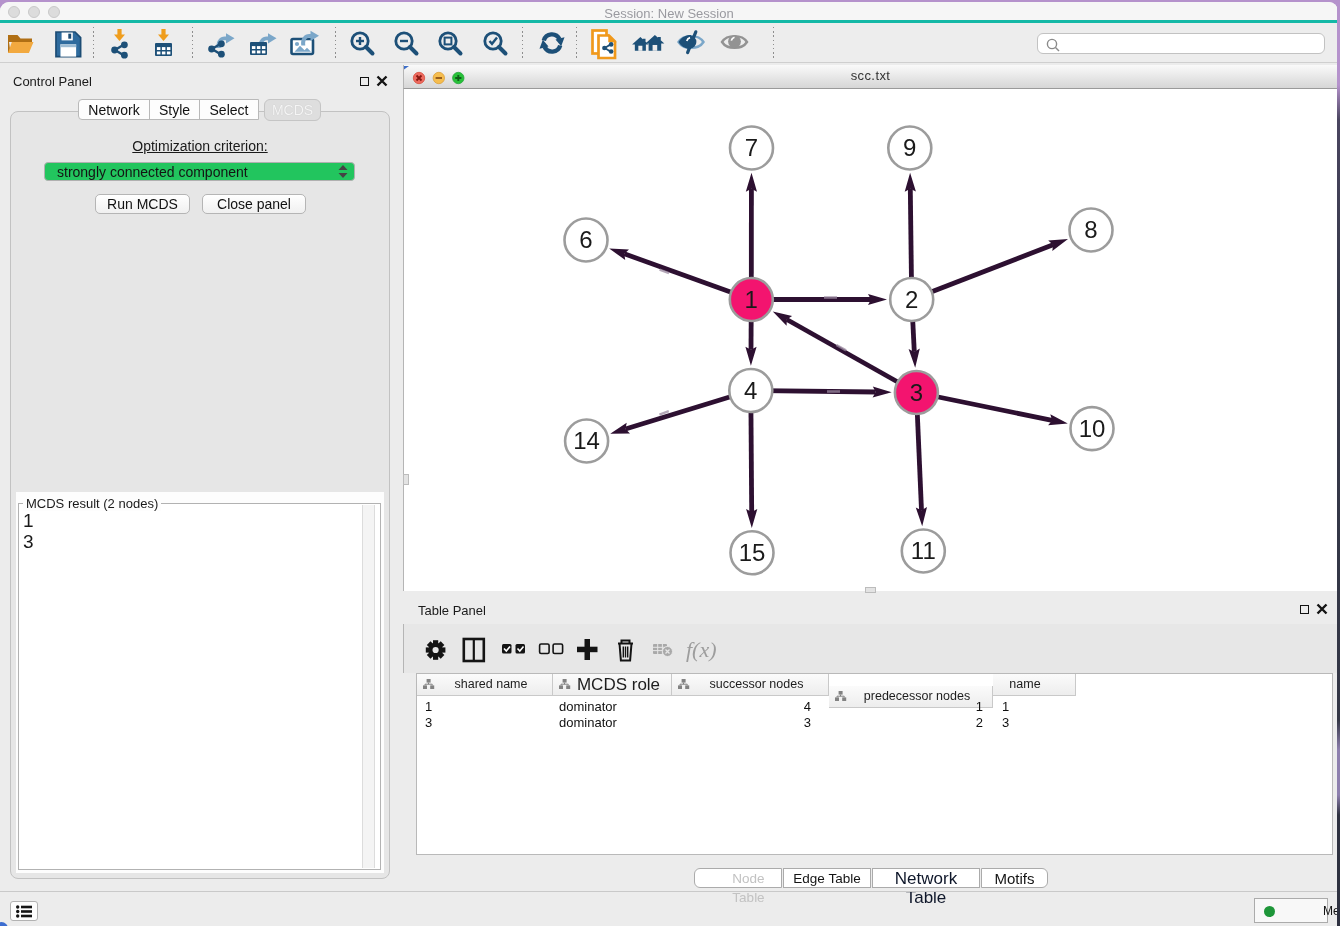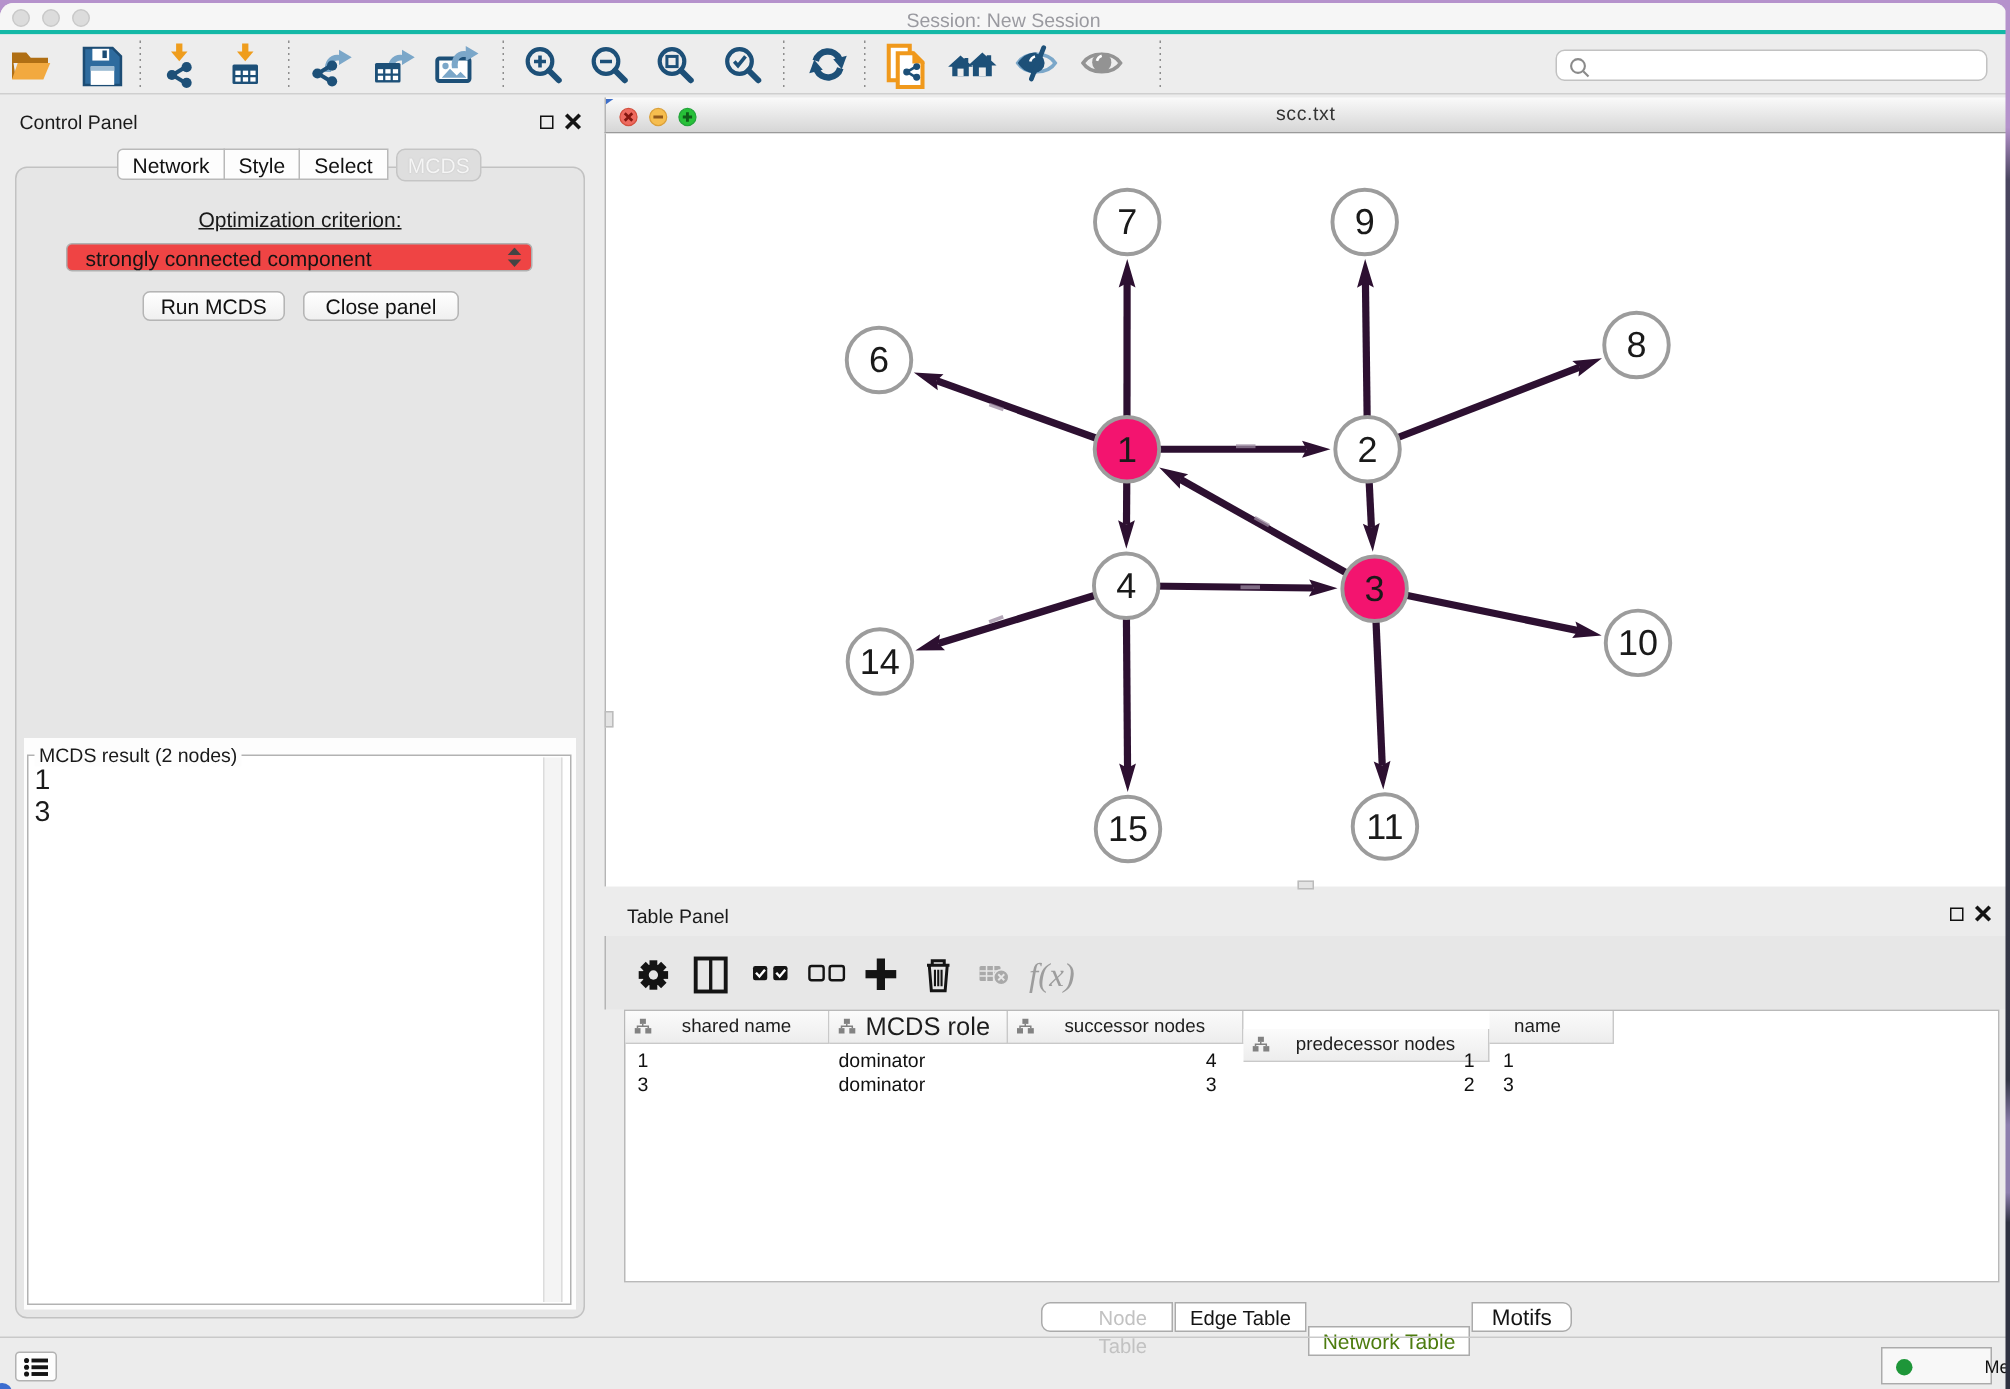--- a/index.html
+++ b/index.html
@@ -192,21 +192,21 @@
     </svg>
 <div class="abs" style="left:10px;top:109px;width:380px;height:768px;background:#e6e6e6;border:1px solid #c2c2c2;border-radius:8px;"></div>
 <div class="abs" style="left:78px;top:97px;width:181px;height:21px;background:#fdfdfd;border:1px solid #b9b9b9;border-radius:4px 0 0 4px;"></div>
 <div class="abs" style="left:149px;top:97px;width:1px;height:21px;background:#b9b9b9;"></div>
 <div class="abs" style="left:199px;top:97px;width:1px;height:21px;background:#b9b9b9;"></div>
 <div class="abs" style="left:78px;top:100px;width:72px;height:16px;text-align:center;font-size:14px;color:#111;">Network</div>
 <div class="abs" style="left:149px;top:100px;width:51px;height:16px;text-align:center;font-size:14px;color:#111;">Style</div>
 <div class="abs" style="left:199px;top:100px;width:60px;height:16px;text-align:center;font-size:14px;color:#111;">Select</div>
 <div class="abs" style="left:264px;top:97px;width:57px;height:22px;background:#dedede;border:1px solid #c5c5c5;border-radius:6px;color:#f5f5f5;font-size:14px;text-align:center;line-height:21px;text-shadow:0 0 1px #bbb;">MCDS</div>
 <div class="abs" style="left:10px;top:131px;width:380px;height:26px;text-align:center;font-size:14px;color:#1a1a1a;line-height:26px;text-decoration:underline;">Optimization criterion:</div>
-<div class="abs" style="left:44px;top:160px;width:311px;height:19px;background:#ef4444;border:1px solid #b0b0b0;border-radius:4px;">
+<div class="abs" style="left:44px;top:160px;width:311px;height:19px;background:#22c55e;border:1px solid #b0b0b0;border-radius:4px;">
   <div class="abs" style="left:12px;top:1px;font-size:14px;color:#141414;">strongly connected component</div>
   <svg class="abs" style="right:5px;top:2px;" width="12" height="14">
         <path d="M6 0 L10.5 5 H1.5 Z" fill="#444"></path>
         <path d="M6 13 L10.5 8 H1.5 Z" fill="#444"></path>
       </svg>
 </div>
 <div class="abs" style="left:95px;top:192px;width:95px;height:20px;background:linear-gradient(#ffffff,#f0f0f0);border:1px solid #b5b5b5;border-radius:5px;font-size:14px;text-align:center;line-height:18px;color:#111;">Run MCDS</div>
 <div class="abs" style="left:202px;top:192px;width:104px;height:20px;background:linear-gradient(#ffffff,#f0f0f0);border:1px solid #b5b5b5;border-radius:5px;font-size:14px;text-align:center;line-height:18px;color:#111;">Close panel</div>
 <div class="abs" style="left:16px;top:490px;width:368px;height:381px;background:#fdfdfd;"></div>
 <div class="abs" style="left:18px;top:501px;width:363px;height:367px;border:1px solid #b2b2b2;background:#ffffff;"></div>
@@ -394,21 +394,21 @@
   <div style="position:absolute;left:466px;top:25px;width:100px;text-align:right;font-size:13px;color:#111;">1</div>
   <div style="position:absolute;left:585px;top:25px;font-size:13px;color:#111;">1</div>
   <div style="position:absolute;left:8px;top:41px;font-size:13px;color:#111;">3</div>
   <div style="position:absolute;left:142px;top:41px;font-size:13px;color:#111;">dominator</div>
   <div style="position:absolute;left:294px;top:41px;width:100px;text-align:right;font-size:13px;color:#111;">3</div>
   <div style="position:absolute;left:466px;top:41px;width:100px;text-align:right;font-size:13px;color:#111;">2</div>
   <div style="position:absolute;left:585px;top:41px;font-size:13px;color:#111;">3</div>
 </div>
 <div class="abs" style="left:694px;top:866px;width:88px;height:20px;background:#fff;border:1px solid #ababab;border-radius:6px 0 0 6px;font-size:13.5px;text-align:center;line-height:19px;color:#c2c2c2;padding-left:21px;">Node Table</div>
 <div class="abs" style="left:783px;top:866px;width:88px;height:20px;background:#fff;border:1px solid #ababab;font-size:13.5px;text-align:center;line-height:19px;color:#141414;">Edge Table</div>
-<div class="abs" style="left:872px;top:866px;width:108px;height:20px;background:#fff;border:1px solid #ababab;font-size:14px;text-align:center;line-height:19px;color:#4d7c0f;margin-top:16px;">Network Table</div>
+<div class="abs" style="left:872px;top:866px;width:108px;height:20px;background:#fff;border:1px solid #ababab;font-size:17px;text-align:center;line-height:19px;color:#0f172a;">Network Table</div>
 <div class="abs" style="left:981px;top:866px;width:67px;height:20px;background:#fff;border:1px solid #ababab;border-radius:0 6px 6px 0;font-size:15px;text-align:center;line-height:19px;color:#141414;">Motifs</div>
 
 <div class="abs" style="left:0;top:889px;width:1338px;height:1px;background:#c9c9c9;"></div>
 <div class="abs" style="left:10px;top:899px;width:28px;height:20px;background:#fdfdfd;border:1px solid #b2b2b2;border-radius:3px;">
   <svg width="16" height="13" style="position:absolute;left:5px;top:3px;">
         <g fill="#141414">
           <circle cx="1.7" cy="2" r="1.7"></circle>
           <circle cx="1.7" cy="6.5" r="1.7"></circle>
           <circle cx="1.7" cy="11" r="1.7"></circle>
           <rect x="5" y="0.7" width="11" height="2.6"></rect>

